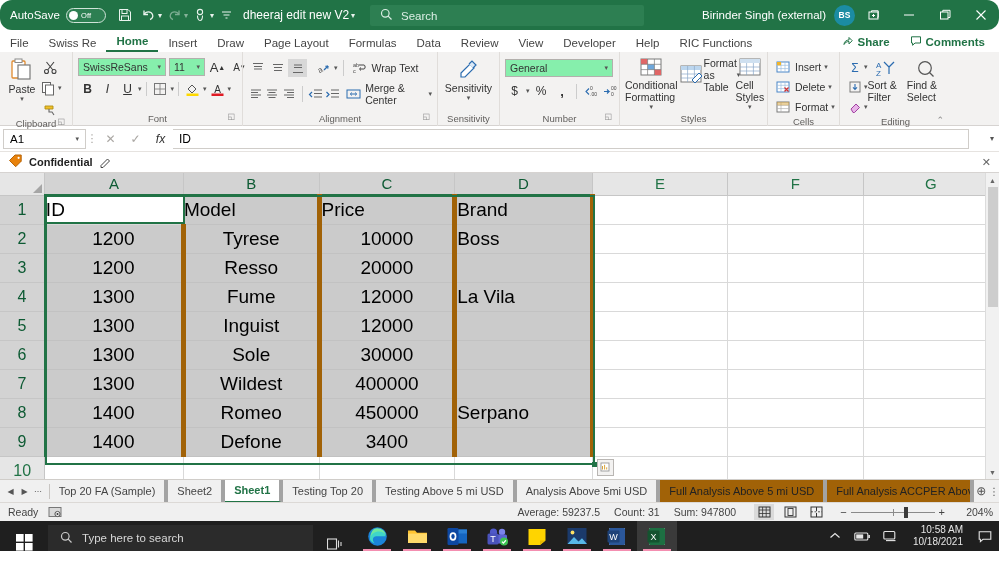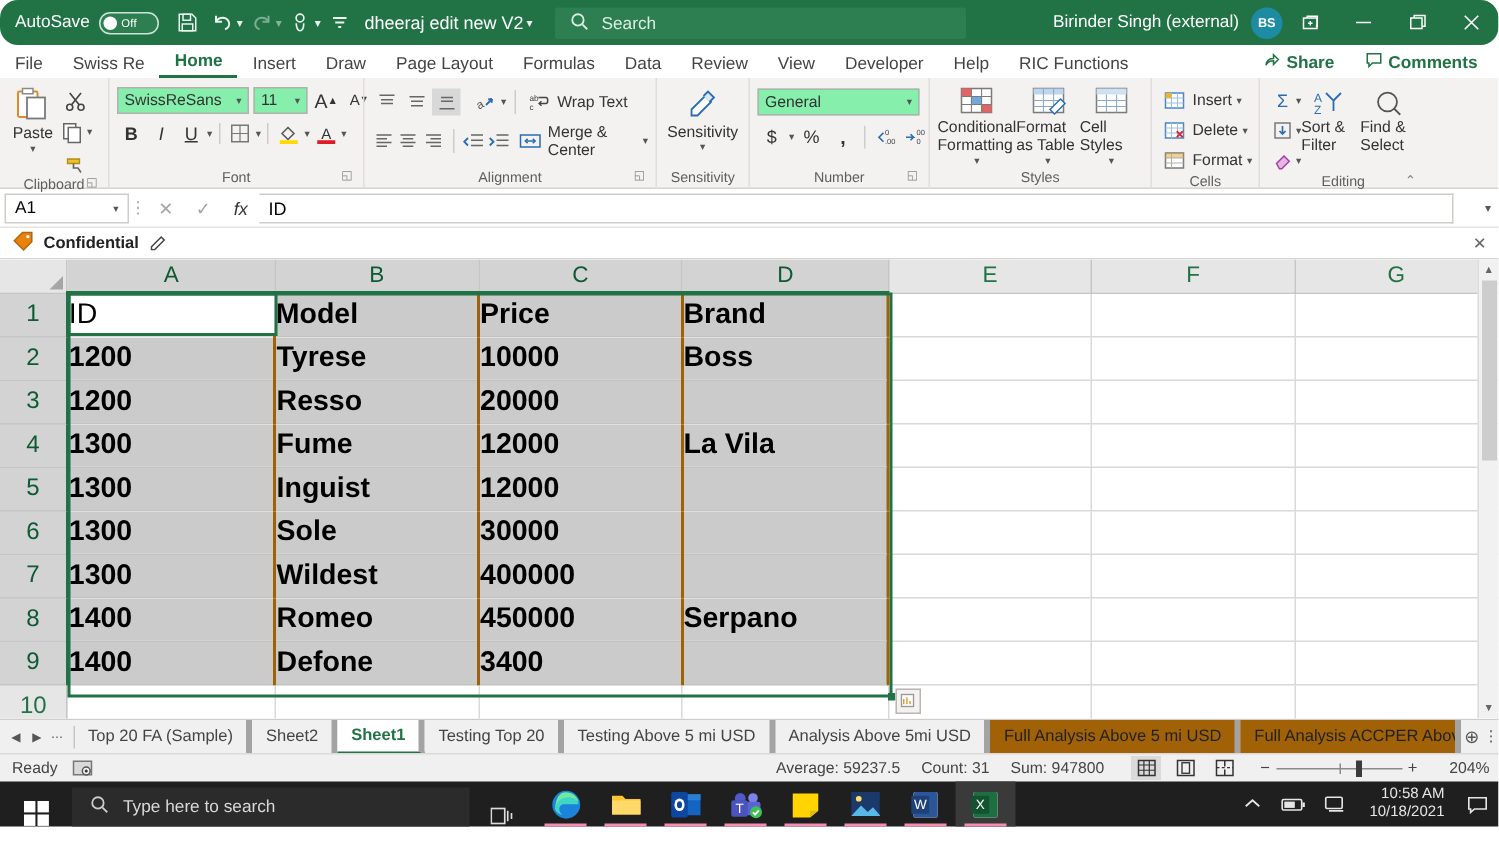--- a/index.html
+++ b/index.html
@@ -133,22 +133,22 @@
   .rowhead {
     width: 45px; background: #e6e6e6; border-right: 1px solid #c6c6c6; border-bottom: 1px solid #c6c6c6;
     text-align: center; font-size: 16px; color: #217346; font-weight: normal;
   }
   .rowhead.sel { background: #d3d3d3; color: #0d5a33; border-right: 2px solid #217346; }
   .cell {
     border-right: 1px solid #d9d9d9; border-bottom: 1px solid #d9d9d9;
     font-size: 19px; color: #000; padding: 0 4px; white-space: nowrap; overflow: hidden;
     background: #fff;
   }
-  .cell.selbg { background: #cbcbcb; border-right: 2px solid #a16207; border-bottom: 1px solid #c2c2c2; font-weight: bold; }
-  .cell.num { text-align: left; }
+  .cell.selbg { background: #cbcbcb; border-right: 5px solid #a16207; border-bottom: 1px solid #c2c2c2; }
+  .cell.num { text-align: center; }
   .cell.txt { text-align: left; }
   .cell.active { background: #fff; }
   .selbox {
     position: absolute; border: 2px solid #217346; pointer-events: none;
   }
   .activebox { position: absolute; border: 2px solid #217346; pointer-events: none; }
   .fillhandle {
     position: absolute; width: 5px; height: 5px; background: #217346;
   }
   .qabtn {
@@ -590,21 +590,21 @@
                 <rect x="3" y="2" width="20" height="16" fill="#fff" stroke="#7a7a7a" stroke-width="1"></rect>
                 <rect x="3" y="2" width="6.6" height="5.3" fill="#e06666"></rect>
                 <rect x="9.6" y="7.3" width="6.8" height="5.3" fill="#6fa8dc"></rect>
                 <rect x="16.4" y="12.6" width="6.6" height="5.4" fill="#e06666"></rect>
                 <path d="M9.6 2v16M16.4 2v16M3 7.3h20M3 12.6h20" stroke="#7a7a7a" stroke-width=".7"></path>
               </svg>
           </span>
           <span class="lbl">Conditional Formatting</span>
           <span class="caret">▾</span>
         </div>
-        <div class="cmdwide" style="display:flex;flex-direction:column;align-items:center">
+        <div class="cmdwide" style="display:flex;align-items:center">
           <span class="ic">
             <svg width="26" height="22" viewBox="0 0 26 22">
                 <rect x="3" y="2" width="20" height="16" fill="#fff" stroke="#7a7a7a" stroke-width="1"></rect>
                 <rect x="3" y="2" width="20" height="4" fill="#bcd6ee"></rect>
                 <path d="M9.6 2v16M16.4 2v16M3 10h20M3 14h20" stroke="#8aa8c8" stroke-width=".7"></path>
                 <path d="M14 16l7-7 3 3-7 7z" fill="#fff" stroke="#2b6cb0" stroke-width="1"></path>
               </svg>
           </span>
           <span class="lbl">Format as Table</span>
           <span class="caret">▾</span>

